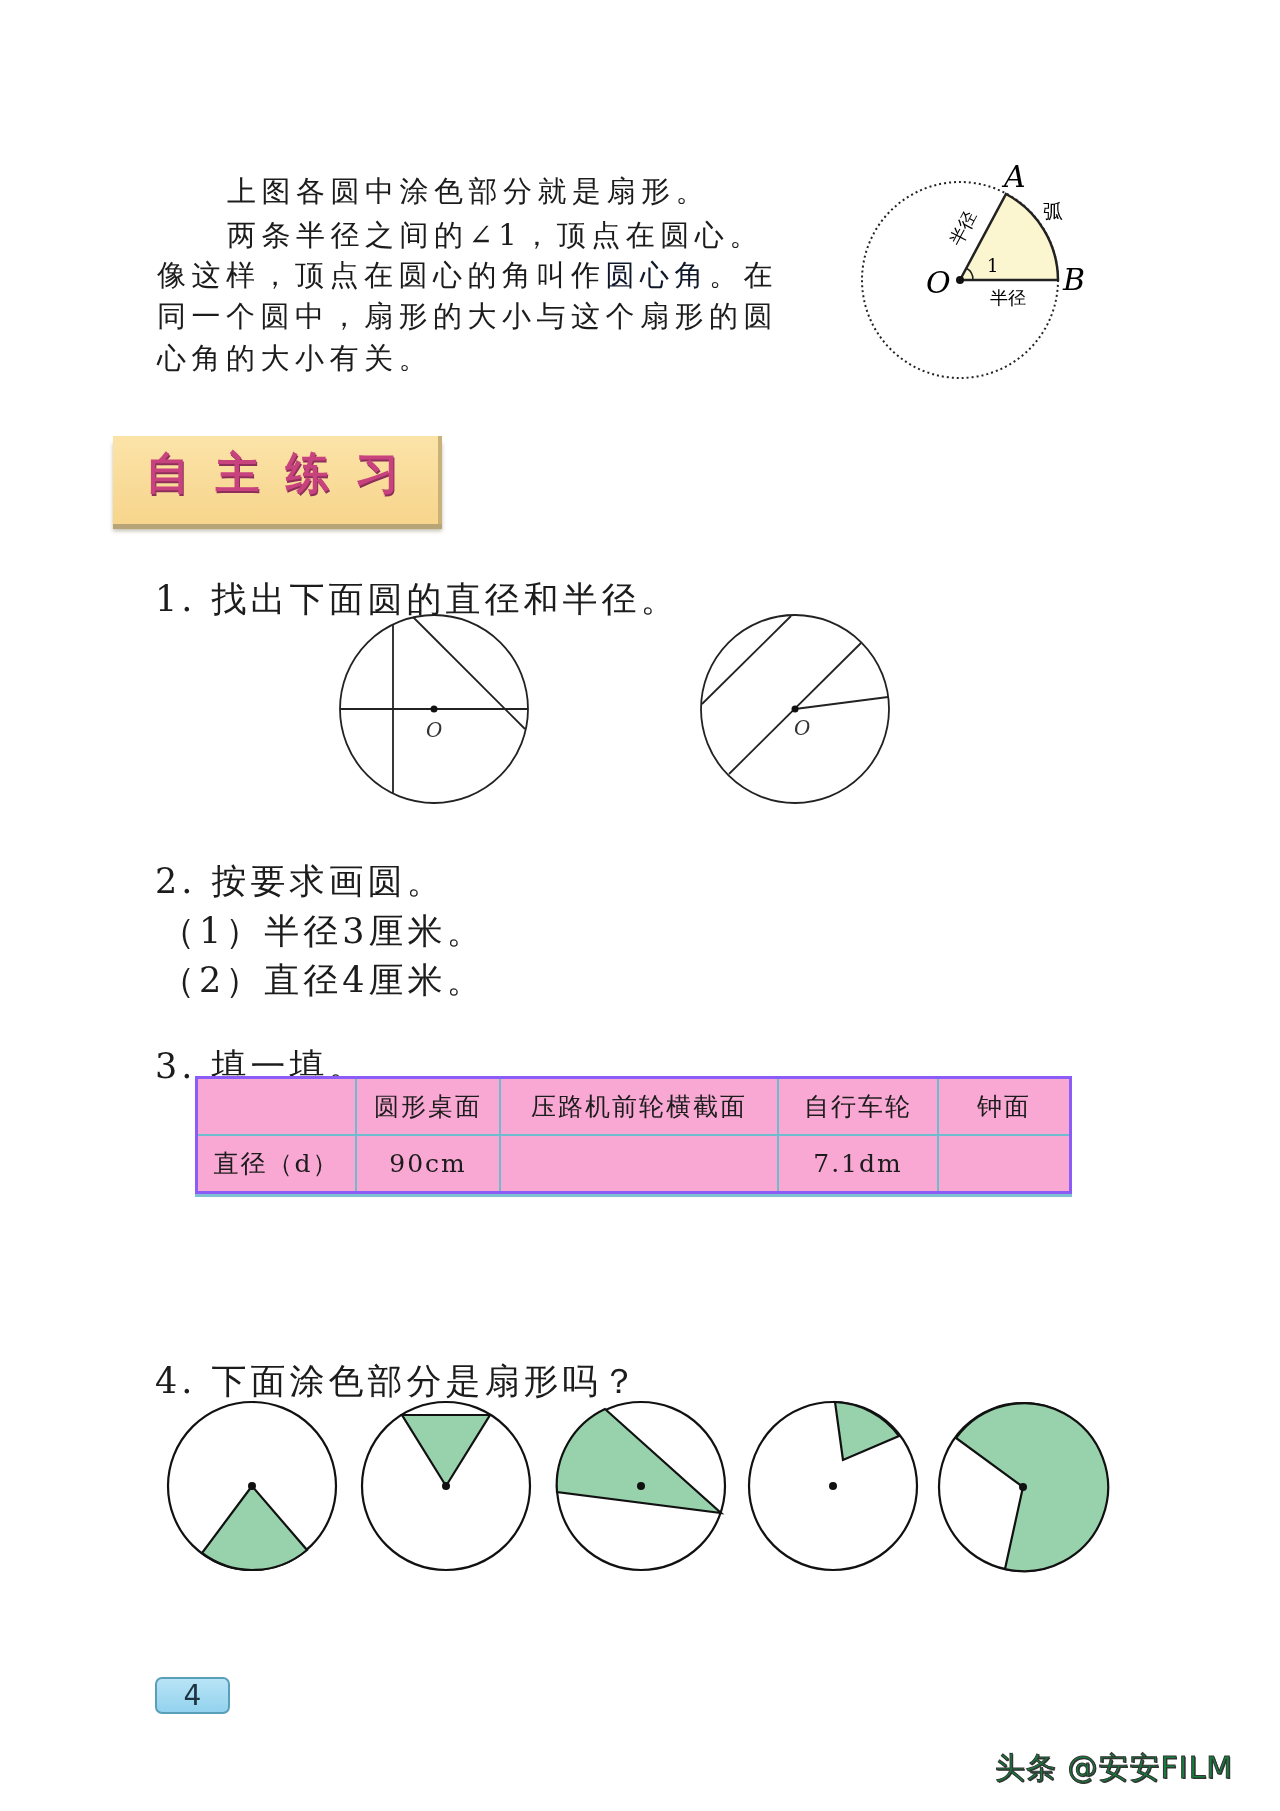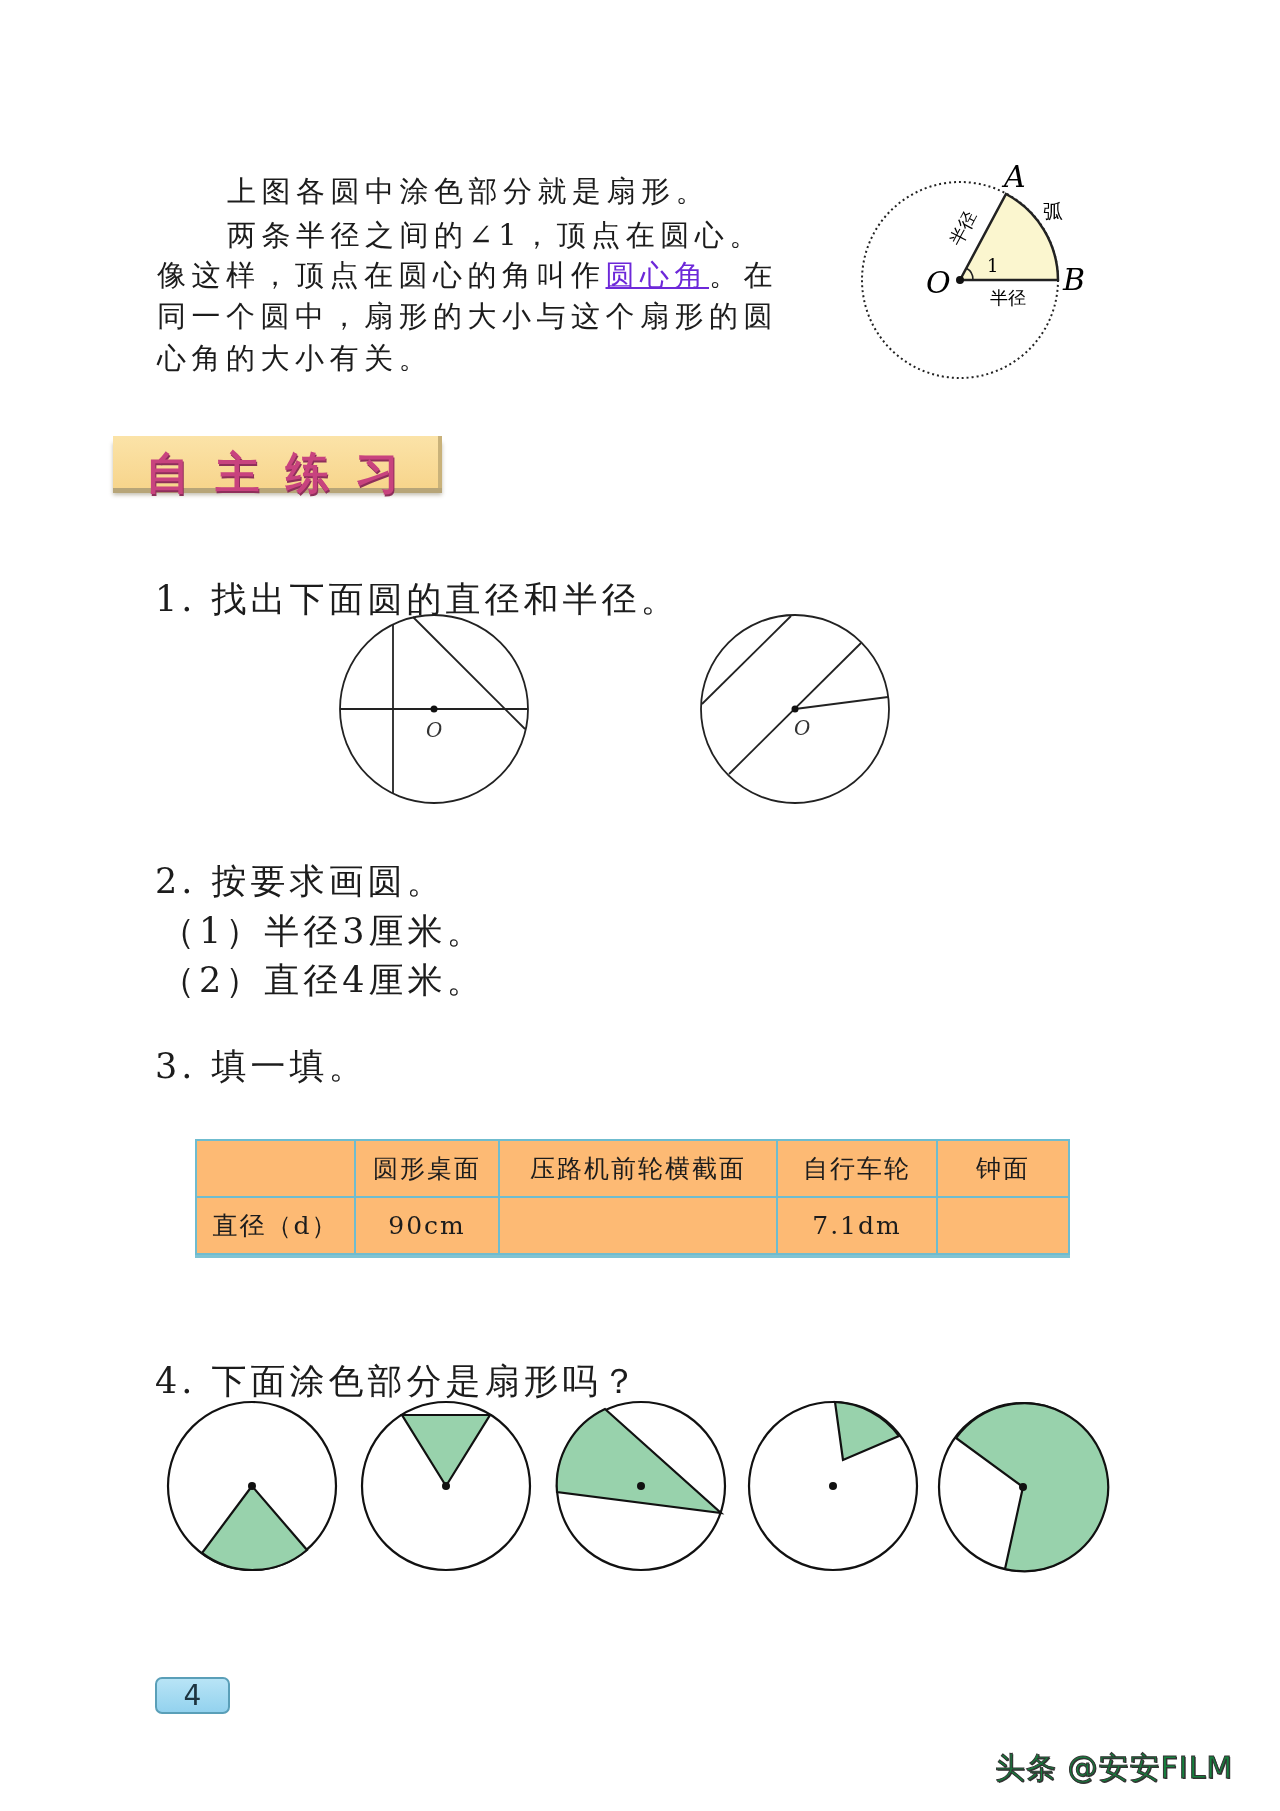--- a/index.html
+++ b/index.html
@@ -1,30 +1,30 @@
 <!DOCTYPE html>
 <html><head>
 <meta charset="utf-8">
 <style>
   html, body { margin: 0; padding: 0; background: #ffffff; }
   body { width: 1280px; height: 1811px; position: relative; overflow: hidden;
          font-family: "DejaVu Serif", "Liberation Serif", serif; color: #1c1c1c; }
   .abs { position: absolute; white-space: nowrap; margin-top: 16px; }
   .para { font-size: 29px; letter-spacing: 5.5px; line-height: 42px; }
-  .red { color: #6d28d9; text-decoration: underline; }
+  .red { color: #0f172a; }
   .q { font-size: 35px; letter-spacing: 4px; }
-  .banner { position: absolute; left: 113px; top: 436px; width: 325px; height: 52px;
+  .banner { position: absolute; left: 113px; top: 436px; width: 325px; height: 88px;
             background: linear-gradient(#fbe3a8, #f7d58c); border-right: 4px solid #c9b27a;
             box-shadow: 0 5px 0 #b7a578, 0 7px 4px rgba(120,110,80,0.45); }
   .banner span { position: absolute; left: 0; right: 0; top: 8px; text-align: center;
             font-family: "DejaVu Sans", "Liberation Sans", sans-serif; font-weight: bold;
             font-size: 44px; letter-spacing: 26px; color: #c8437e;
             text-shadow: 1px 2px 0 #8e2f5a; padding-left: 20px; }
-  table.fill { position: absolute; left: 195px; top: 1139px; border-collapse: collapse;
-            background: #fdba74; border: 1px solid #8b5cf6; box-shadow: 0 3px 0 #7fc3d3; }
+  table.fill { position: absolute; left: 195px; top: 1076px; border-collapse: collapse;
+            background: #f9a8d4; border: 3px solid #8b5cf6; box-shadow: 0 3px 0 #7fc3d3; }
   table.fill td { border: 2px solid #6fbccf; height: 55px; text-align: center;
             font-size: 25px; padding: 0; letter-spacing: 2px; }
   .page-badge { position: absolute; left: 155px; top: 1677px; width: 71px; height: 33px;
             background: linear-gradient(#b8e4f6, #93d2ee); border: 2px solid #5a9fb8;
             border-radius: 7px; text-align: center; font-size: 28px; line-height: 33px;
             font-family: "DejaVu Sans", "Liberation Sans", sans-serif; color: #1d3440; }
   .watermark { position: absolute; left: 995px; top: 1748px; font-size: 30px;
             font-family: "DejaVu Sans", "Liberation Sans", sans-serif; color: #15803d;
             -webkit-text-stroke: 1px #333; text-shadow: 1px 1px 0 #333; letter-spacing: 1px; }
   svg.art { position: absolute; left: 0; top: 0; }

